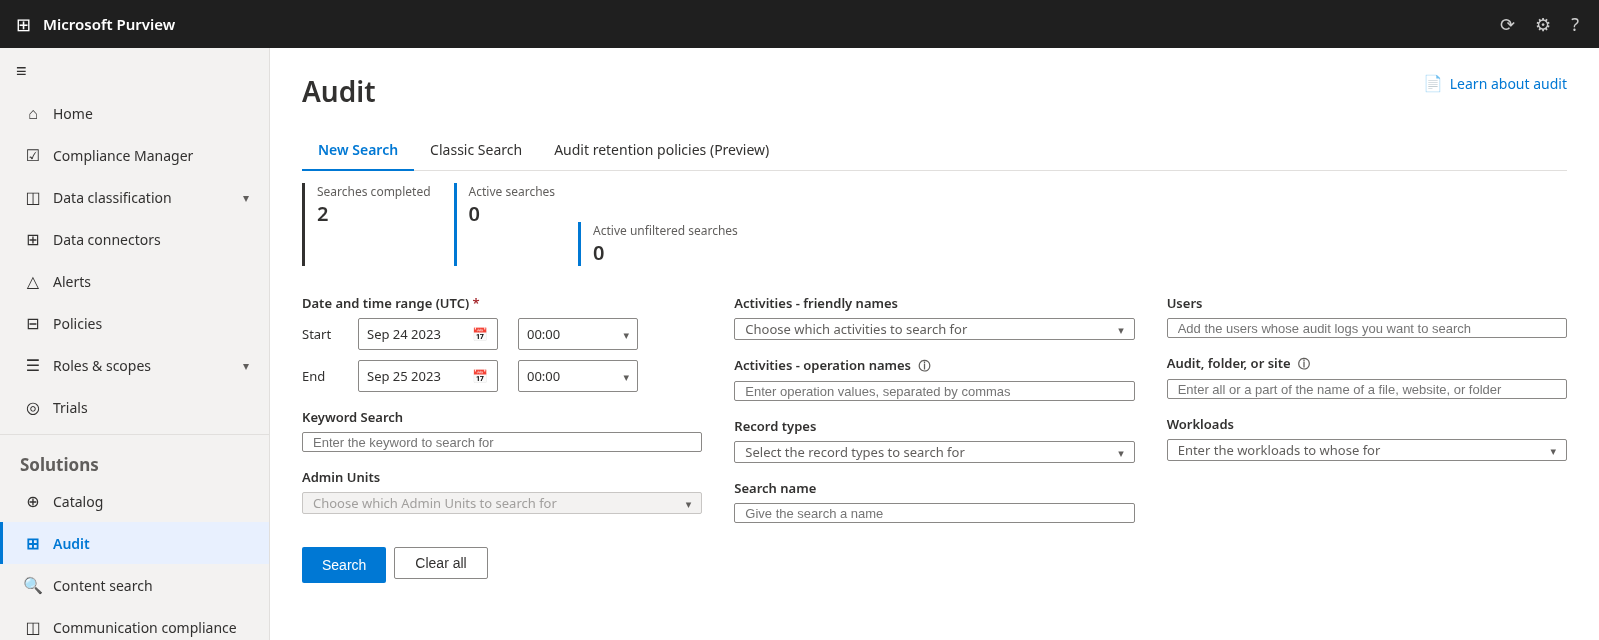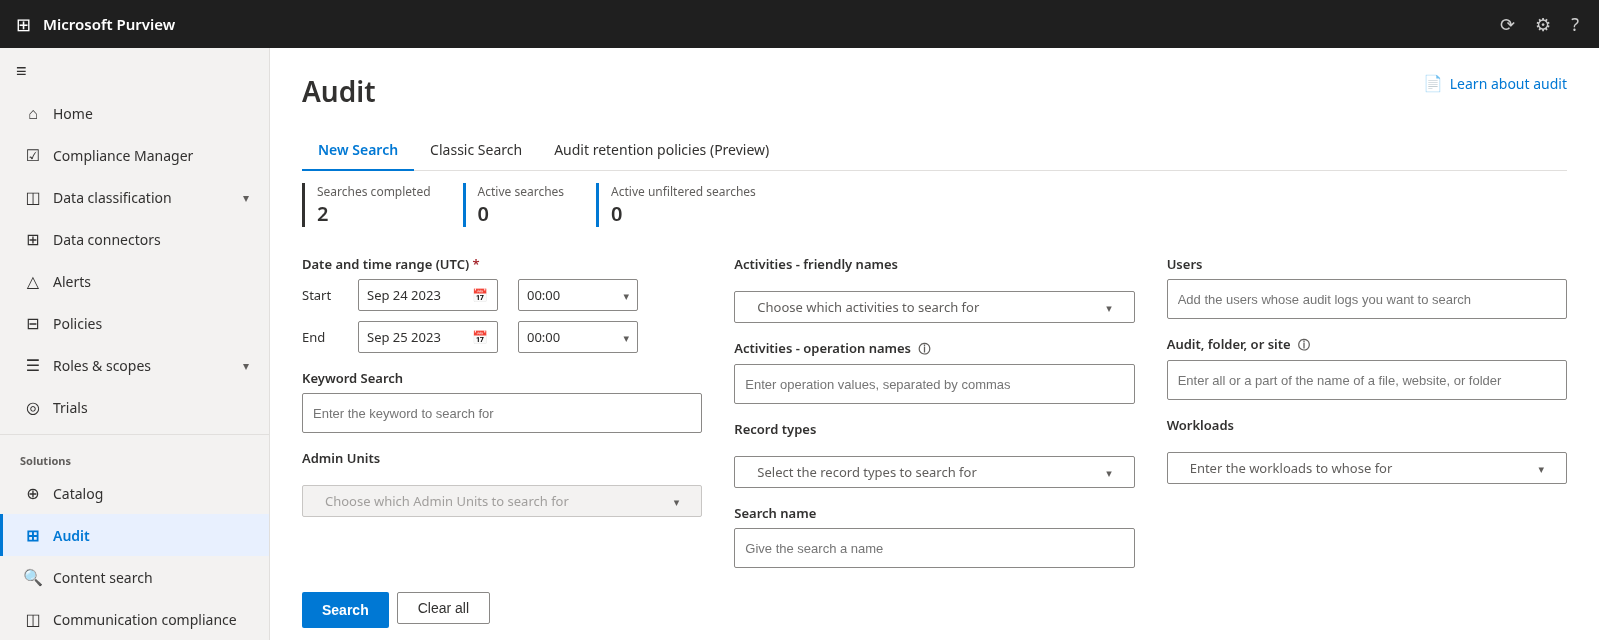--- a/index.html
+++ b/index.html
@@ -51,21 +51,21 @@
     }
     .sidebar-item.active {
       border-left: 3px solid #0078d4;
       background: #e8f0fe;
       color: #0078d4;
       font-weight: 600;
     }
     .sidebar-item .icon { font-size: 16px; width: 20px; text-align: center; flex-shrink: 0; }
     .sidebar-section-label {
       padding: 12px 20px 4px 20px;
-      font-size: 11px;
+      font-size: 17px;
       font-weight: 700;
       color: #605e5c;
       text-transform: none;
     }
     .sidebar-divider { border: none; border-top: 1px solid #e1dfdd; margin: 6px 0; }
     .sidebar-item-expand { margin-left: auto; font-size: 12px; color: #605e5c; }
 
     
     .main {
       flex: 1;
@@ -122,26 +122,26 @@
 
     
     .stats-row {
       display: flex;
       gap: 0;
       margin-bottom: 28px;
     }
     .stat-item {
       display: flex;
       flex-direction: column;
-      padding: 0 32px 0 12px;
+      padding: 0 23px 0 12px;
       border-left: 3px solid #e1dfdd;
     }
     .stat-item:first-child { border-left: 3px solid #323130; padding-left: 12px; }
     .stat-item:nth-child(2) { border-left: 3px solid #0078d4; }
-    .stat-item:nth-child(3) { border-left: 3px solid #0078d4; }
+    .stat-item:nth-child(3) { border-left: 3px solid #0078d4; margin-top: 39px; }
     .stat-label { font-size: 12px; color: #605e5c; }
     .stat-value { font-size: 20px; font-weight: 600; color: #323130; }
 
     
     .form-grid {
       display: grid;
       grid-template-columns: 1fr 1fr 1fr;
       gap: 20px 32px;
       margin-bottom: 24px;
     }
@@ -180,56 +180,55 @@
       gap: 6px;
       min-width: 120px;
       cursor: pointer;
     }
     .time-select .chevron { margin-left: auto; color: #605e5c; font-size: 11px; }
 
     .form-input {
       border: 1px solid #8a8886;
       border-radius: 2px;
       padding: 0 10px;
-      height: 40px;
+      height: 20px;
       font-size: 13px;
       color: #605e5c;
       width: 100%;
       outline: none;
     }
 
     .form-select {
       display: flex;
       align-items: center;
       border: 1px solid #8a8886;
       border-radius: 2px;
-      padding: 0 22px;
-      height: 32px;
+      padding: 0 10px;
+      height: 22px;
       font-size: 13px;
       color: #605e5c;
       width: 100%;
       cursor: pointer;
       background: #fff;
-      margin-top: 12px;
     }
     .form-select .select-text { flex: 1; }
     .form-select .chevron { color: #605e5c; font-size: 11px; }
 
     
     .action-bar { display: flex; gap: 8px; margin-top: 8px; }
     .btn-primary {
       background: #0078d4;
       color: #fff;
       border: none;
       padding: 0 20px;
       height: 36px;
       border-radius: 2px;
       font-size: 14px;
       cursor: pointer;
-      font-weight: 700;
+      font-weight: 400;
     }
     .btn-secondary {
       background: #fff;
       color: #323130;
       border: 1px solid #8a8886;
       padding: 0 20px;
       height: 32px;
       border-radius: 2px;
       font-size: 14px;
       cursor: pointer;

